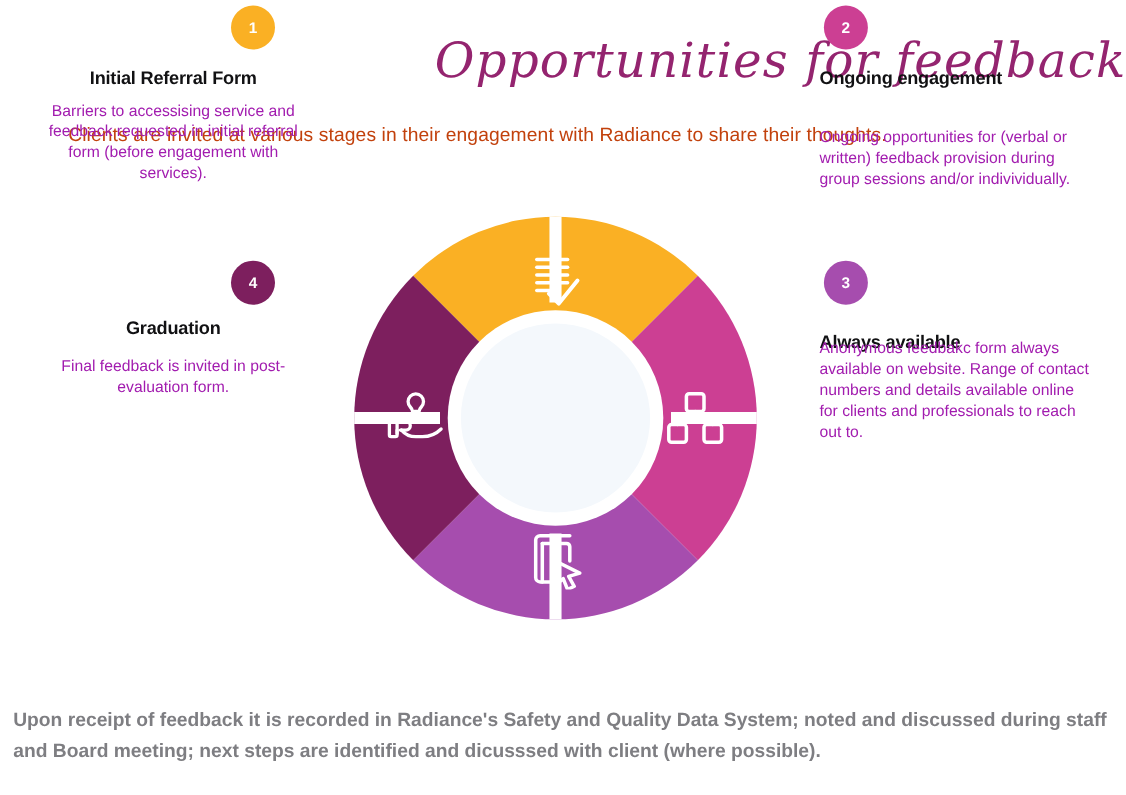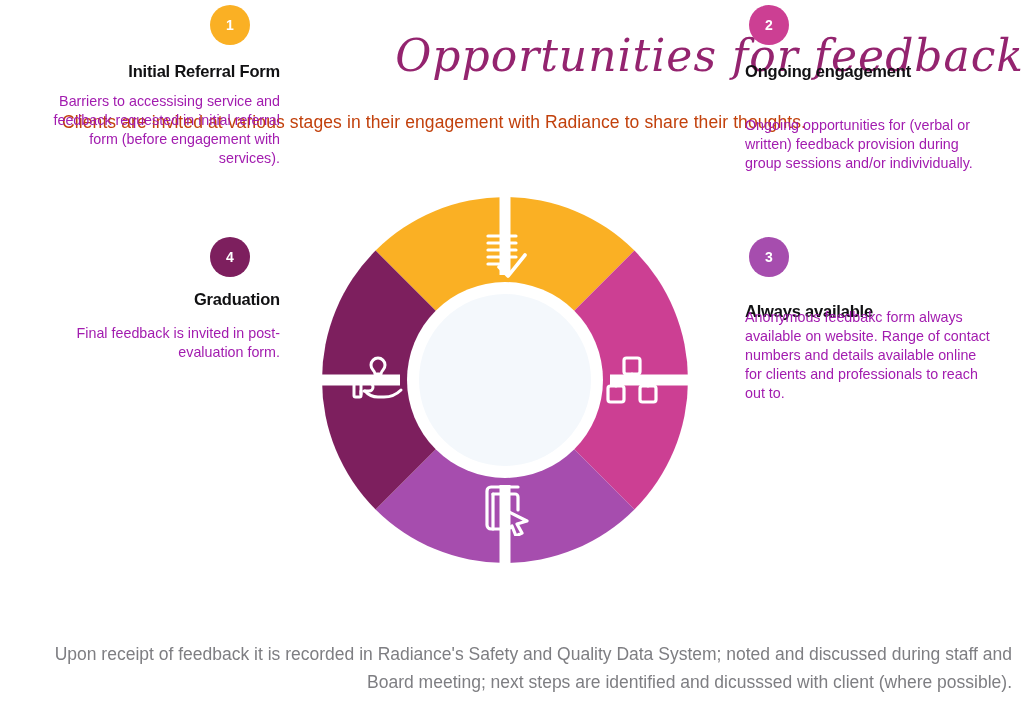--- a/index.html
+++ b/index.html
@@ -70,21 +70,21 @@
     color: #111113;
     letter-spacing: -0.2px;
   }
   .step-body {
     position: absolute;
     width: 245px;
     font-size: 14.3px;
     line-height: 19px;
     color: #a21caf;
   }
-  .align-right { text-align: right; }
+  .align-right { text-align: center; }
   .align-left  { text-align: left;  }
 
   
   #donut-wrap {
     position: absolute;
     left: 318px;
     top: 193px;
     width: 374px;
     height: 374px;
   }
@@ -100,24 +100,25 @@
   #icon-right  { left: 286px; top: 159px; }
   #icon-bottom { left: 159px; top: 287px; }
   #icon-left   { left: 32px;  top: 159px; }
 
   
   #footer-note {
     position: absolute;
     left: 12px;
     top: 640px;
     width: 1000px;
-    text-align: right;
+    text-align: left;
     font-size: 17.5px;
     line-height: 28px;
     color: #7e7e82;
+    font-weight: bold;
   }
 </style>
 </head>
 <body>
 
 <div id="page-title">Opportunities for feedback</div>
 <div id="subtitle">Clients are invited at various stages in their engagement with Radiance to share their thoughts.</div>
 
 <div class="side-col" id="col-left">
 

